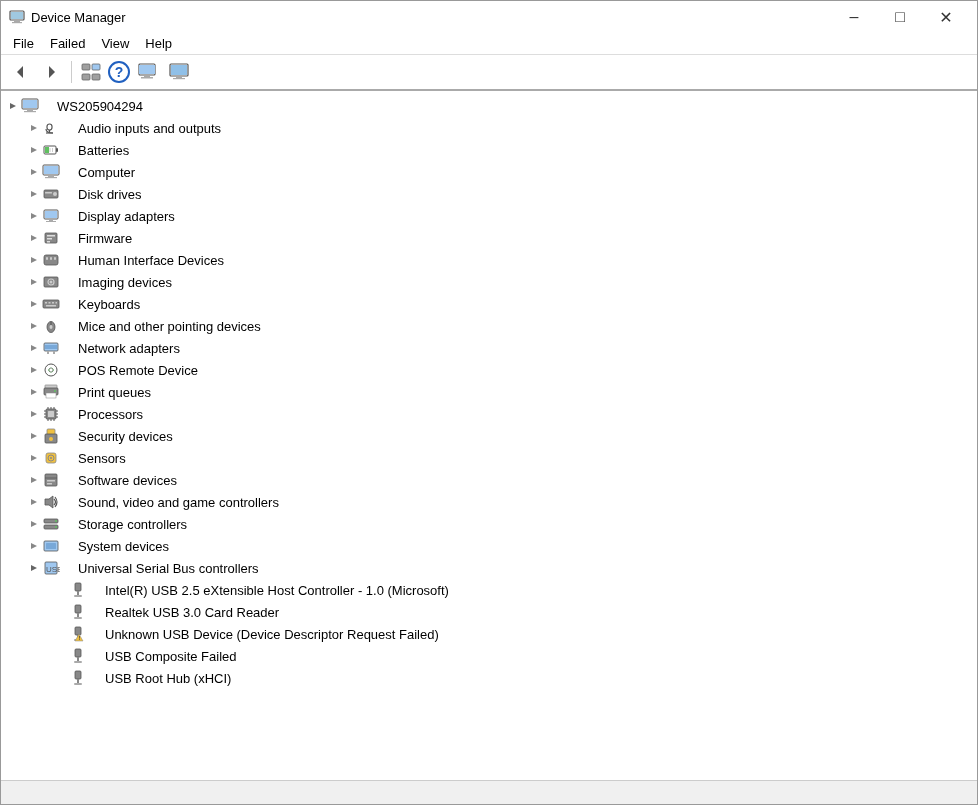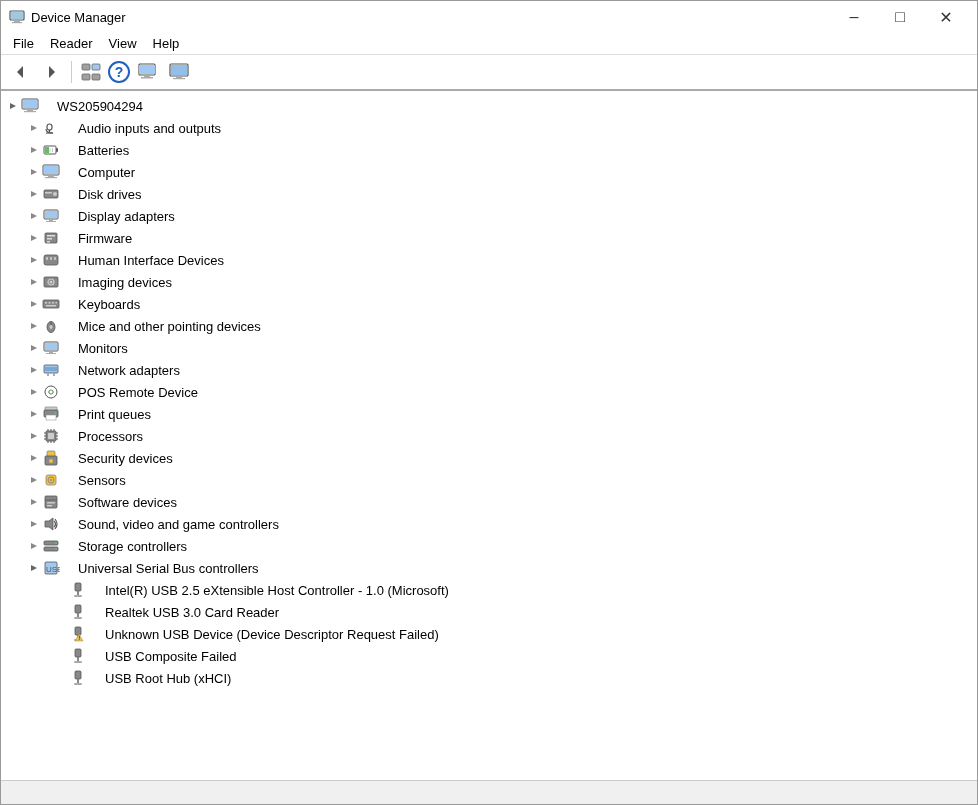--- a/index.html
+++ b/index.html
@@ -171,21 +171,21 @@
     </div>
     <div class="title-controls">
       <button class="title-btn">–</button>
       <button class="title-btn">□</button>
       <button class="title-btn close">✕</button>
     </div>
   </div>
 
   <div class="menu-bar">
     <div class="menu-item">File</div>
-    <div class="menu-item">Reader</div>
+    <div class="menu-item">Failed</div>
     <div class="menu-item">View</div>
     <div class="menu-item">Help</div>
   </div>
 
   <div class="toolbar">
     <button class="tb-btn" title="Back">
       <svg width="18" height="18" viewBox="0 0 18 18">
           <polygon points="12,3 6,9 12,15" fill="#555"></polygon>
         </svg>
     </button>
@@ -405,36 +405,20 @@
       <div class="item-icon">
         <svg width="18" height="18" viewBox="0 0 18 18">
           <ellipse cx="9" cy="10" rx="4" ry="5.5" fill="#888" stroke="#555" stroke-width="0.8"></ellipse>
           <line x1="9" y1="4.5" x2="9" y2="8" stroke="#555" stroke-width="1"></line>
           <ellipse cx="9" cy="10" rx="1.5" ry="2" fill="#ccc"></ellipse>
         </svg>
       </div>
       <span class="item-label">Mice and other pointing devices</span>
     </div>
 
-    <div class="tree-item level-1">
-      <div class="expander">
-        <svg width="10" height="10" viewBox="0 0 10 10">
-            <polygon points="2,2 8,5 2,8" fill="#888"></polygon>
-          </svg>
-      </div>
-      <div class="item-icon">
-        <svg width="18" height="18" viewBox="0 0 18 18">
-          <rect x="2" y="3" width="14" height="9" rx="1" fill="none" stroke="#555" stroke-width="1"></rect>
-          <rect x="3" y="4" width="12" height="7" fill="#a0c8f0"></rect>
-          <rect x="7" y="12" width="4" height="2" fill="#aaa"></rect>
-          <rect x="4" y="14" width="10" height="1" fill="#aaa"></rect>
-        </svg>
-      </div>
-      <span class="item-label">Monitors</span>
-    </div>
 
     <div class="tree-item level-1">
       <div class="expander">
         <svg width="10" height="10" viewBox="0 0 10 10">
             <polygon points="2,2 8,5 2,8" fill="#888"></polygon>
           </svg>
       </div>
       <div class="item-icon">
         <svg width="18" height="18" viewBox="0 0 18 18">
           <rect x="2" y="4" width="14" height="8" rx="1" fill="#a0c8f0" stroke="#555" stroke-width="0.8"></rect>
@@ -581,20 +565,34 @@
         <svg width="18" height="18" viewBox="0 0 18 18">
           <rect x="2" y="4" width="14" height="4" rx="1" fill="#888" stroke="#555" stroke-width="0.8"></rect>
           <rect x="2" y="10" width="14" height="4" rx="1" fill="#888" stroke="#555" stroke-width="0.8"></rect>
           <circle cx="14" cy="6" r="1" fill="#60c060"></circle>
           <circle cx="14" cy="12" r="1" fill="#60c060"></circle>
         </svg>
       </div>
       <span class="item-label">Storage controllers</span>
     </div>
 
+    <div class="tree-item level-1">
+      <div class="expander">
+        <svg width="10" height="10" viewBox="0 0 10 10">
+            <polygon points="2,2 8,5 2,8" fill="#888"></polygon>
+          </svg>
+      </div>
+      <div class="item-icon">
+        <svg width="18" height="18" viewBox="0 0 18 18">
+          <rect x="2" y="4" width="14" height="10" rx="1" fill="#a0c8f0" stroke="#555" stroke-width="0.8"></rect>
+          <rect x="4" y="6" width="10" height="6" rx="0.5" fill="#78a8d8"></rect>
+        </svg>
+      </div>
+      <span class="item-label">System devices</span>
+    </div>
 
     <div class="tree-item level-1">
       <div class="expander">
         <svg width="10" height="10" viewBox="0 0 10 10">
             <polygon points="2,8 8,5 2,2" fill="#666"></polygon>
           </svg>
       </div>
       <div class="item-icon">
         <svg width="18" height="18" viewBox="0 0 18 18">
           <rect x="3" y="3" width="12" height="12" rx="1" fill="#a0c8f0" stroke="#555" stroke-width="0.8"></rect>

